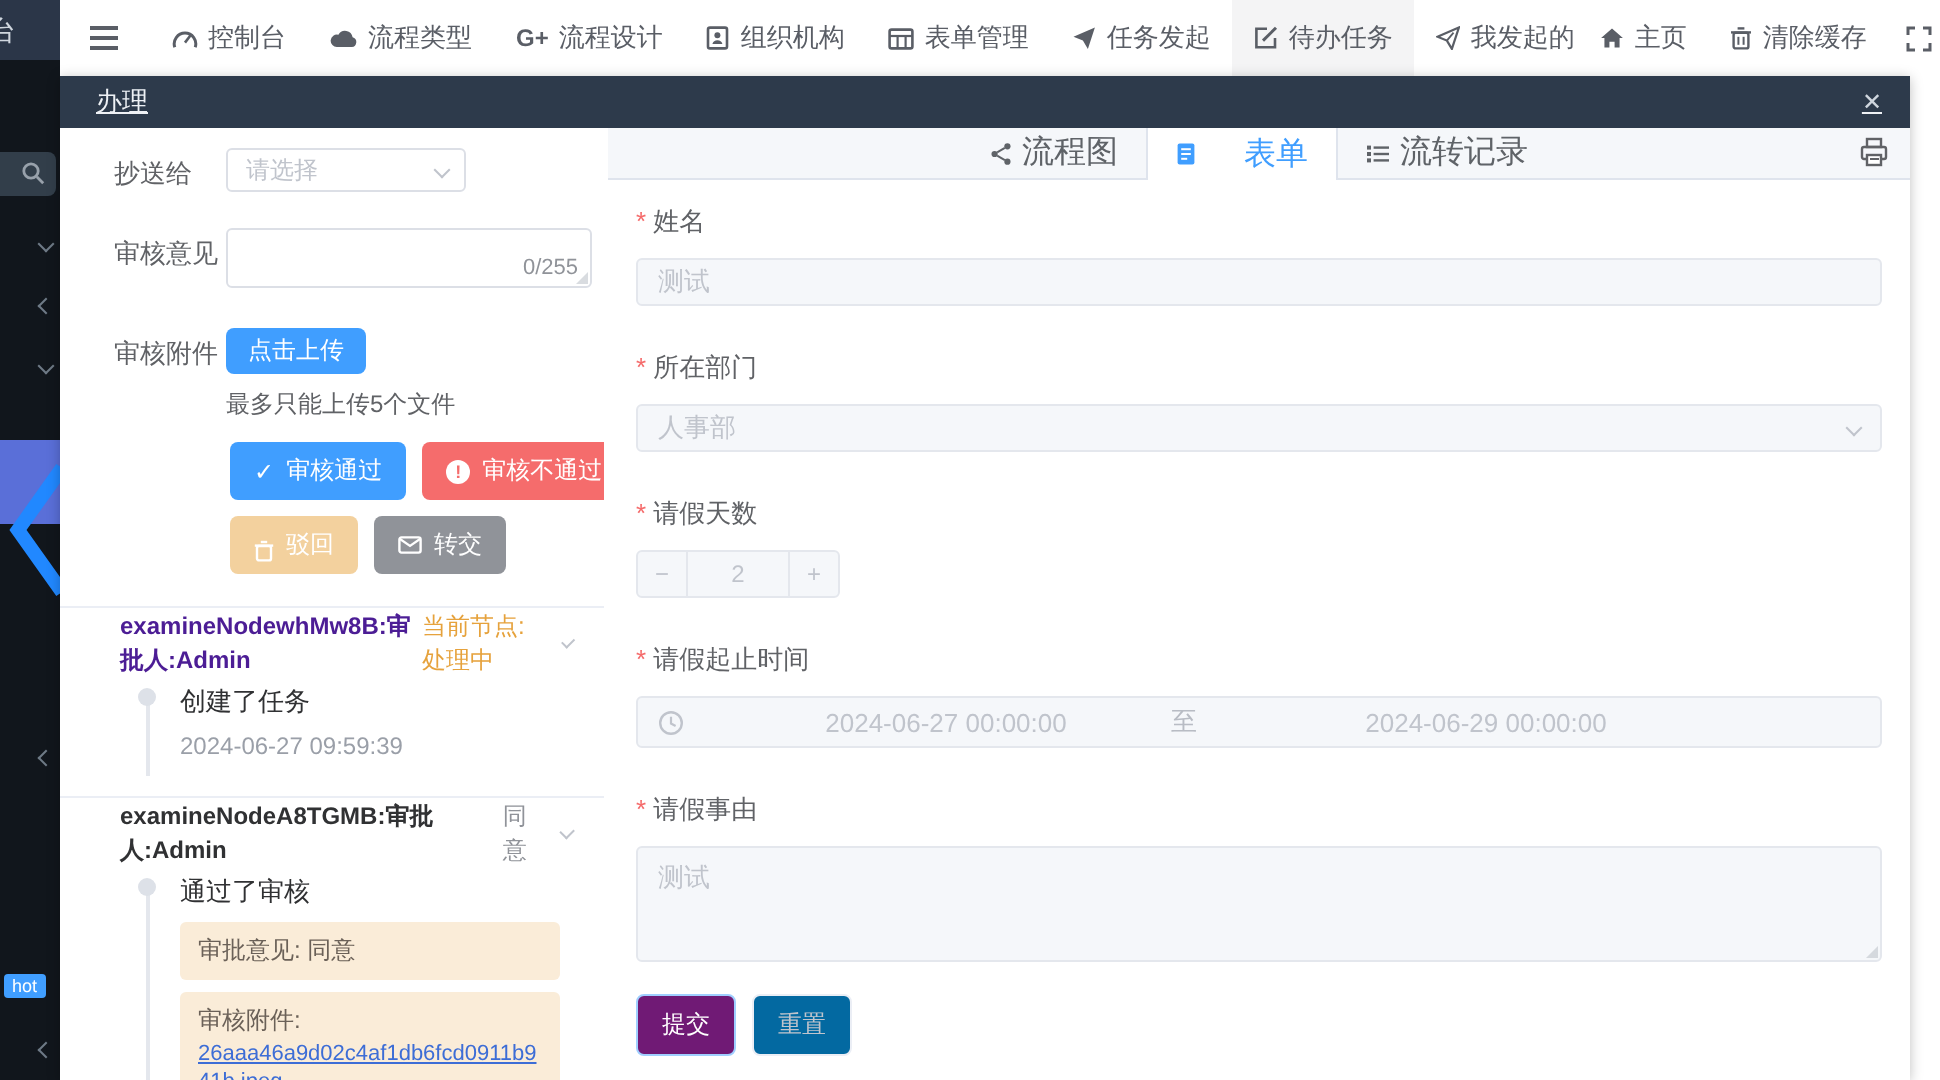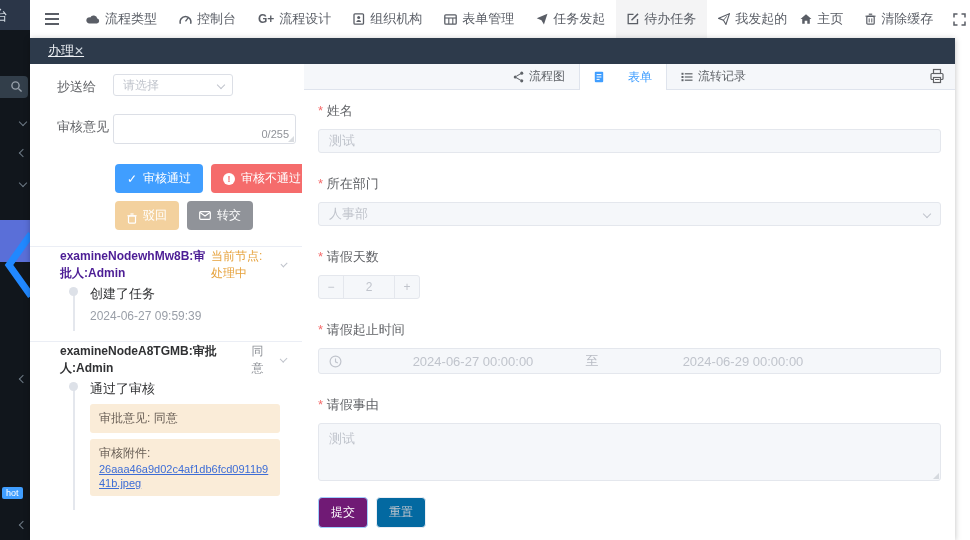--- a/index.html
+++ b/index.html
@@ -27,21 +27,21 @@
   .hamburger i { display:block; height:2px; background:#5a5e66; margin:3px 0; }
   .nav-item { display:flex; align-items:center; gap:5px; height:100%; padding:0 11px; font-size:13px; cursor:pointer; white-space:nowrap; }
   .nav-item.active { background:#f4f4f5; }
   .nav-item svg, .nav-item b { flex:none; }
   .gplus { font-size:12px; font-weight:bold; color:#5a5e66; font-family:"Liberation Sans",sans-serif; }
   .nav-right { margin-left:auto; display:flex; align-items:center; gap:18px; padding-right:14px; }
   .nav-right .nav-item { padding:0 2px; gap:5px; }
 
   
   .dialog { position:absolute; left:30px; top:38px; width:925px; height:502px; background:#fff; box-shadow:0 1px 6px rgba(0,0,0,.25); display:flex; flex-direction:column; }
-  .dlg-header { height:26px; background:#2d3a4b; color:#eef1f5; display:flex; align-items:center; padding:0 14px 0 18px; font-size:13px; flex:none;text-decoration:underline; }
+  .dlg-header { height:26px; background:#2d3a4b; color:#eef1f5; display:flex; align-items:center; justify-content:space-between; padding:0 14px 0 18px; font-size:13px; flex:none;text-decoration:underline; }
   .dlg-close { color:#cfd6de; font-size:12px; cursor:pointer; }
   .dlg-body { flex:1; display:flex; min-height:0; }
 
   
   .panel-left { width:272px; flex:none; overflow:hidden; padding-top:10px; }
   .lf-row { display:flex; padding:0 6px 0 27px; margin-bottom:18px; }
   .lf-label { width:56px; flex:none; font-size:13px; color:#606266; padding-top:4px; }
   .sel { position:relative; width:120px; height:22px; border:1px solid #dcdfe6; border-radius:3px; background:#fff; color:#c0c4cc; font-size:12px; line-height:20px; padding:0 20px 0 9px; cursor:pointer; }
   .sel .chev { position:absolute; right:8px; top:7px; width:6px; height:6px; border-right:1.3px solid #c0c4cc; border-bottom:1.3px solid #c0c4cc; transform:rotate(45deg); }
   .ta { position:relative; width:183px; height:30px; border:1px solid #dcdfe6; border-radius:3px; background:#fff; }
@@ -71,21 +71,21 @@
   .tl-event { position:relative; padding-bottom:10px; }
   .tl-event::before { content:""; position:absolute; left:-21px; top:2px; width:9px; height:9px; border-radius:50%; background:#dde1e8; }
   .tl-title { font-size:13px; color:#303133; margin-bottom:6px; }
   .tl-time { font-size:12px; color:#9a9fa8; }
   .tan-box { background:#faecd8; border-radius:3px; font-size:12px; color:#6b6158; padding:6px 9px; margin:6px 0; width:190px; }
   .tan-box a { color:#3d6dd6; text-decoration:underline; word-break:break-all; font-size:11px; }
 
   
   .panel-right { flex:1; min-width:0; border-left:2px solid #fff; display:flex; flex-direction:column; }
   .tabbar { height:26px; flex:none; background:#f5f7fa; border-bottom:1px solid #dfe4ed; display:flex; align-items:stretch; justify-content:center; position:relative; }
-  .tab { display:flex; align-items:center; gap:5px; padding:0 14px; font-size:12px; color:#5f6368; cursor:pointer;text-align:right; }
+  .tab { display:flex; align-items:center; gap:5px; padding:0 14px; font-size:16px; color:#5f6368; cursor:pointer;text-align:right; }
   .tab.active { background:#fff; color:#409eff; border-left:1px solid #dfe4ed; border-right:1px solid #dfe4ed; margin-bottom:-1px;gap:24px; }
   .print-btn { position:absolute; right:10px; top:4px; cursor:pointer; }
   .rt-form { padding:12px 14px; overflow:hidden; }
   .f-label { font-size:13px; color:#606266; margin-bottom:9px; }
   .f-label.req::before { content:"* "; color:#f56c6c; }
   .f-group { margin-bottom:22px; }
   .dis-input { height:24px; background:#f5f7fa; border:1px solid #e4e7ed; border-radius:3px; color:#c0c4cc; font-size:13px; line-height:22px; padding:0 10px; cursor:not-allowed; }
   .stepper { display:flex; width:102px; height:24px; background:#f5f7fa; border:1px solid #e4e7ed; border-radius:3px; color:#c0c4cc; font-size:12px; cursor:not-allowed; }
   .stepper .sbtn { width:25px; flex:none; display:flex; align-items:center; justify-content:center; }
   .stepper .sbtn.minus { border-right:1px solid #e4e7ed; }
@@ -130,32 +130,32 @@
 
   <header class="navbar">
     <div class="nav-left">
       <div class="hamburger">
           <i></i>
           <i></i>
           <i></i>
         </div>
 
       <div class="nav-item">
-        <svg width="14" height="10" viewBox="0 0 14 10">
-          <path d="M3.6 9.5 a3.1 3.1 0 1 1 .6-6.1 A3.8 3.8 0 0 1 11.3 4.6 a2.5 2.5 0 0 1 -.4 4.9 z" fill="#5a5e66"></path>
-        </svg>
-        <span>流程类型</span>
-      </div>
-
-      <div class="nav-item">
         <svg width="13" height="12" viewBox="0 0 14 12">
           <path d="M1.5 11 A5.8 5.8 0 1 1 12.5 11" fill="none" stroke="#5a5e66" stroke-width="1.6"></path>
           <line x1="7" y1="8.5" x2="10" y2="4.5" stroke="#5a5e66" stroke-width="1.4"></line>
         </svg>
         <span>控制台</span>
+      </div>
+
+      <div class="nav-item">
+        <svg width="14" height="10" viewBox="0 0 14 10">
+          <path d="M3.6 9.5 a3.1 3.1 0 1 1 .6-6.1 A3.8 3.8 0 0 1 11.3 4.6 a2.5 2.5 0 0 1 -.4 4.9 z" fill="#5a5e66"></path>
+        </svg>
+        <span>流程类型</span>
       </div>
 
       <div class="nav-item">
         <b class="gplus">G+</b>
         <span>流程设计</span>
       </div>
 
       <div class="nav-item">
         <svg width="12" height="12" viewBox="0 0 12 12">
           <rect x="1" y="0.8" width="9.5" height="10.4" rx="1" fill="none" stroke="#5a5e66" stroke-width="1.3"></rect>
@@ -242,20 +242,27 @@
         </div>
 
         <div class="lf-row" style="margin-bottom:20px">
           <span class="lf-label">审核意见</span>
           <div class="ta">
             <span class="count">0/255</span>
             <i class="resize-grip"></i>
           </div>
         </div>
 
+        <div class="lf-row" style="margin-bottom:10px">
+          <span class="lf-label">审核附件</span>
+          <div>
+            <button class="upload-btn">点击上传</button>
+            <div class="upload-hint">最多只能上传5个文件</div>
+          </div>
+        </div>
 
         <div class="btn-row">
           <button class="btn btn-approve">
             <span>✓</span>
             <span>审核通过</span>
           </button>
           <button class="btn btn-reject">
             <span class="excl">!</span>
             <span>审核不通过</span>
           </button>

